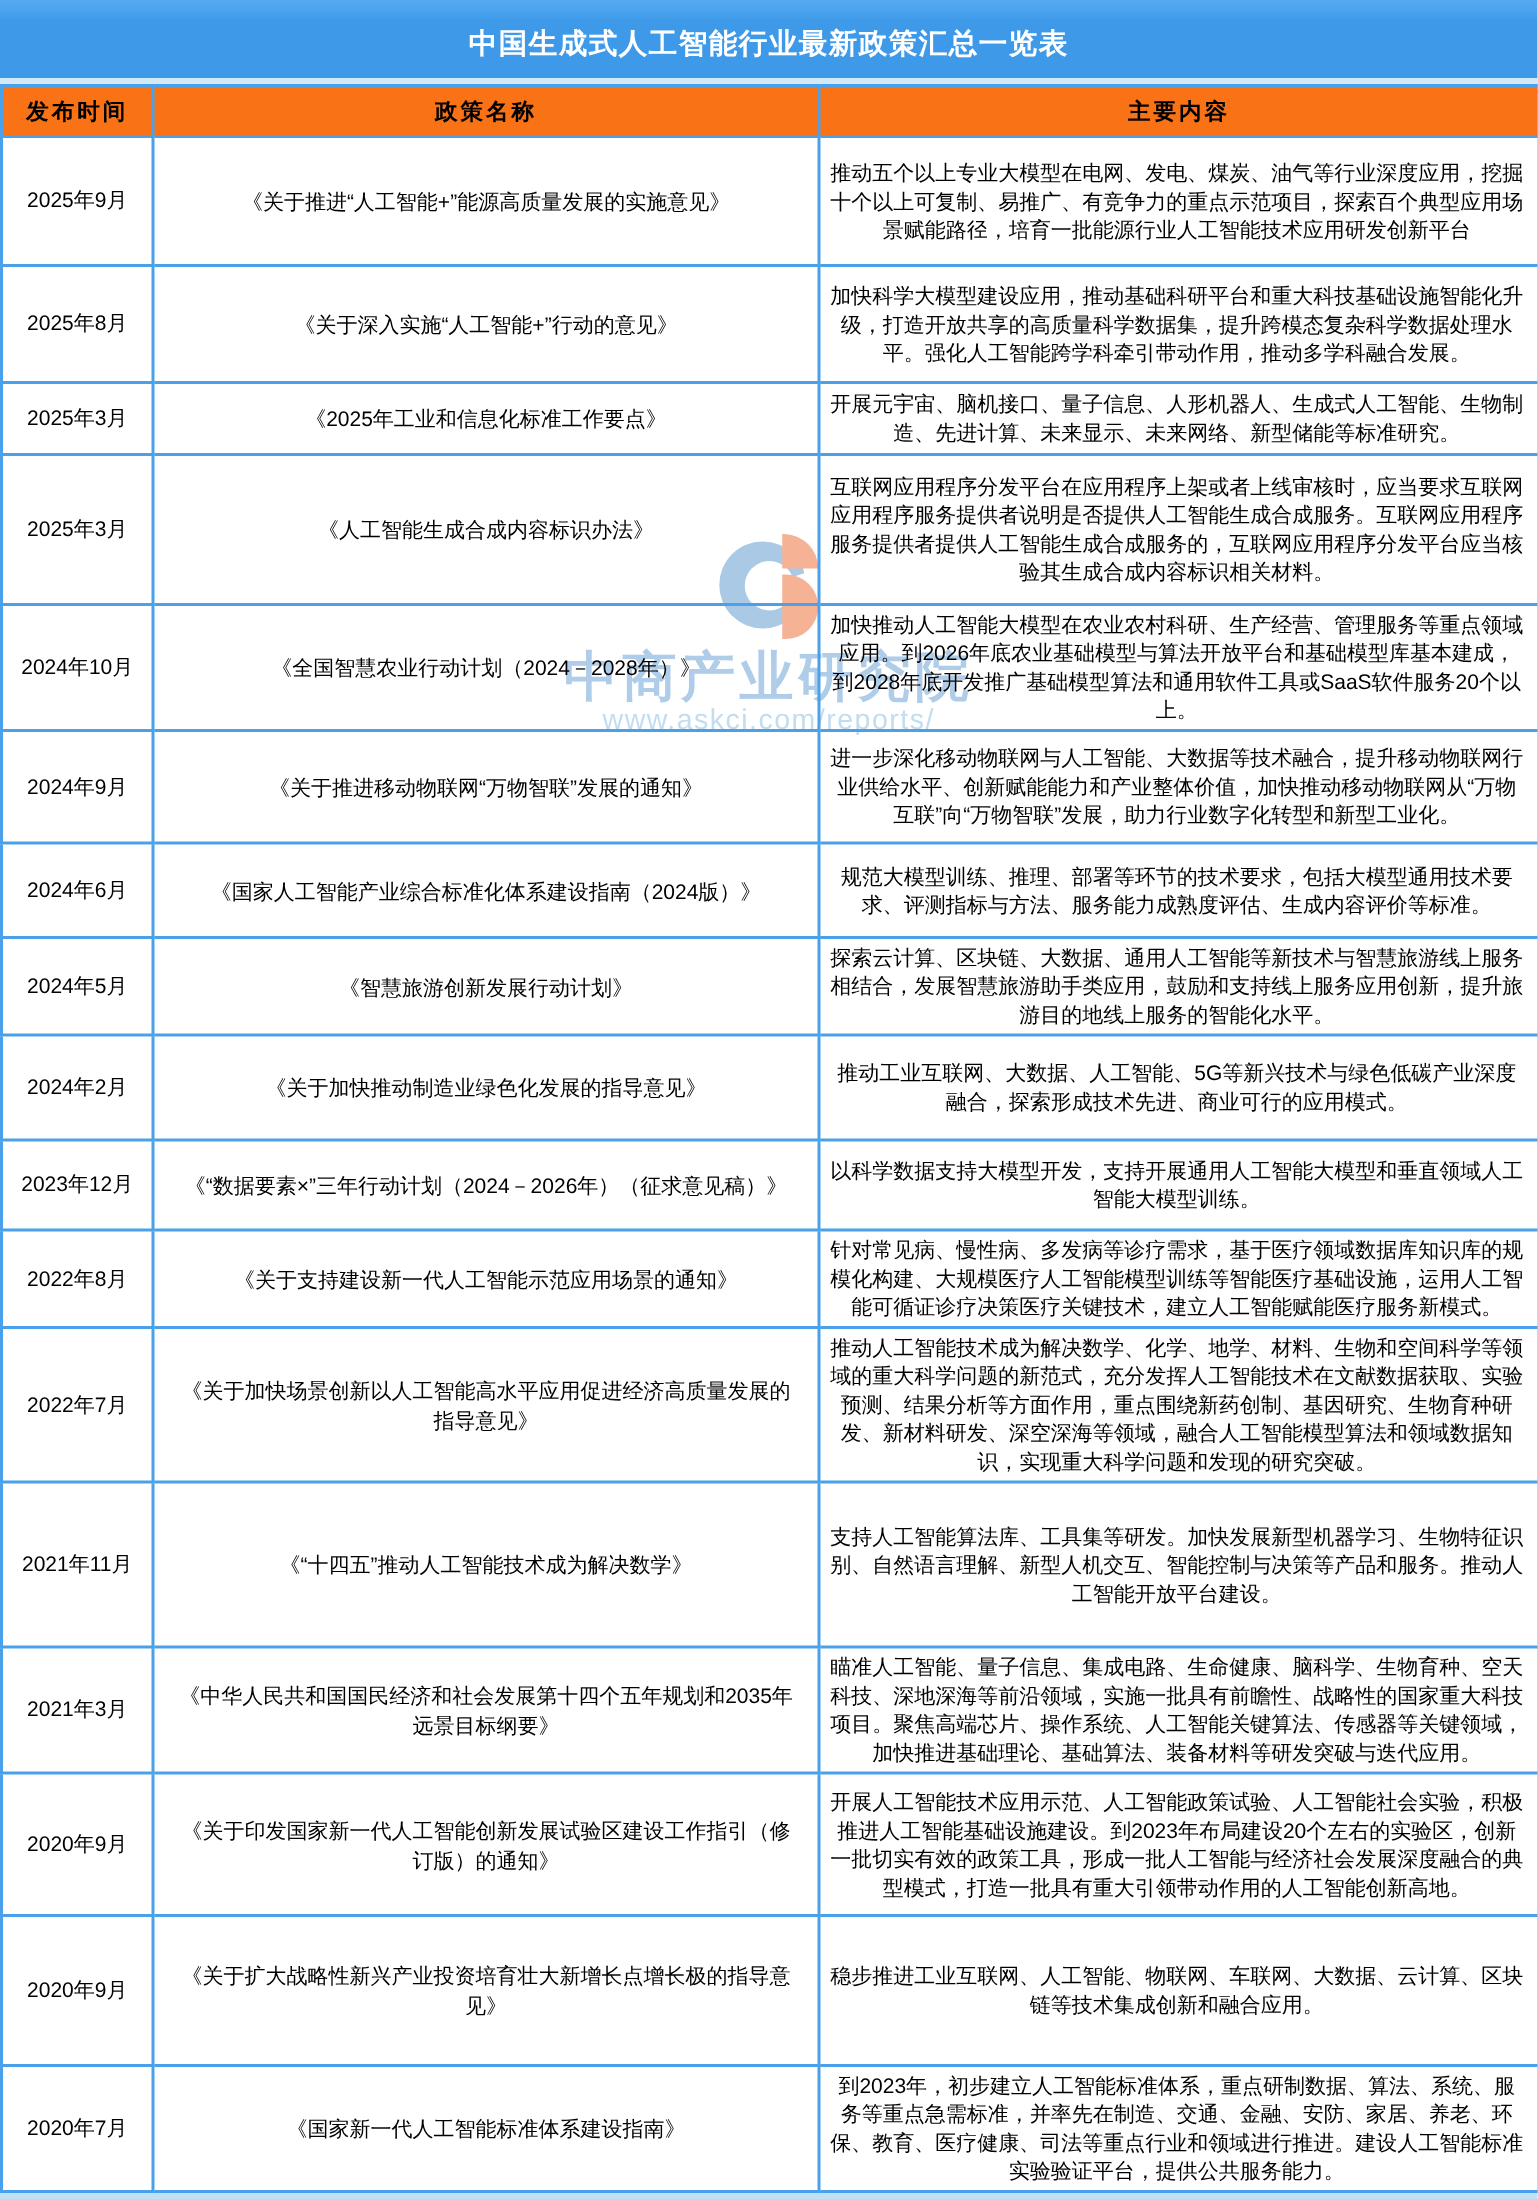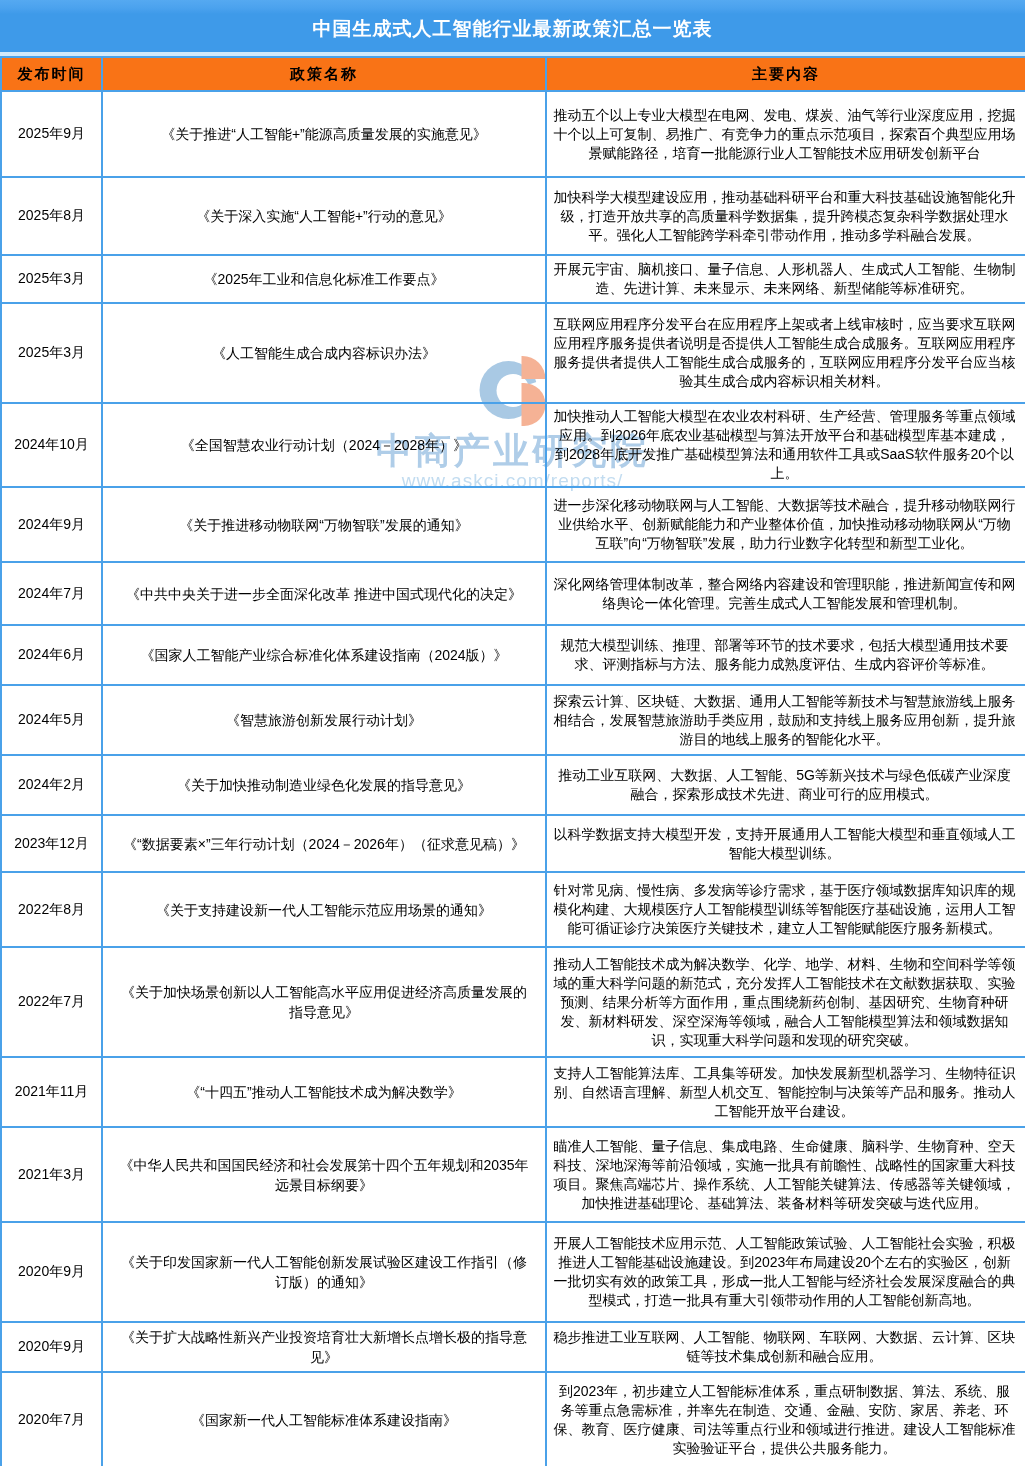--- a/index.html
+++ b/index.html
@@ -224,25 +224,20 @@
             <td class="col-date">2024年10月</td>
             <td class="col-name">《全国智慧农业行动计划（2024－2028年）》</td>
             <td class="col-content">加快推动人工智能大模型在农业农村科研、生产经营、管理服务等重点领域应用。到2026年底农业基础模型与算法开放平台和基础模型库基本建成，到2028年底开发推广基础模型算法和通用软件工具或SaaS软件服务20个以上。</td>
           </tr>
           <tr>
             <td class="col-date">2024年9月</td>
             <td class="col-name">《关于推进移动物联网“万物智联”发展的通知》</td>
             <td class="col-content">进一步深化移动物联网与人工智能、大数据等技术融合，提升移动物联网行业供给水平、创新赋能能力和产业整体价值，加快推动移动物联网从“万物互联”向“万物智联”发展，助力行业数字化转型和新型工业化。</td>
           </tr>
           <tr>
-            <td class="col-date">2024年7月</td>
-            <td class="col-name">《中共中央关于进一步全面深化改革 推进中国式现代化的决定》</td>
-            <td class="col-content">深化网络管理体制改革，整合网络内容建设和管理职能，推进新闻宣传和网络舆论一体化管理。完善生成式人工智能发展和管理机制。</td>
-          </tr>
-          <tr>
             <td class="col-date">2024年6月</td>
             <td class="col-name">《国家人工智能产业综合标准化体系建设指南（2024版）》</td>
             <td class="col-content">规范大模型训练、推理、部署等环节的技术要求，包括大模型通用技术要求、评测指标与方法、服务能力成熟度评估、生成内容评价等标准。</td>
           </tr>
           <tr>
             <td class="col-date">2024年5月</td>
             <td class="col-name">《智慧旅游创新发展行动计划》</td>
             <td class="col-content">探索云计算、区块链、大数据、通用人工智能等新技术与智慧旅游线上服务相结合，发展智慧旅游助手类应用，鼓励和支持线上服务应用创新，提升旅游目的地线上服务的智能化水平。</td>
           </tr>
           <tr>

